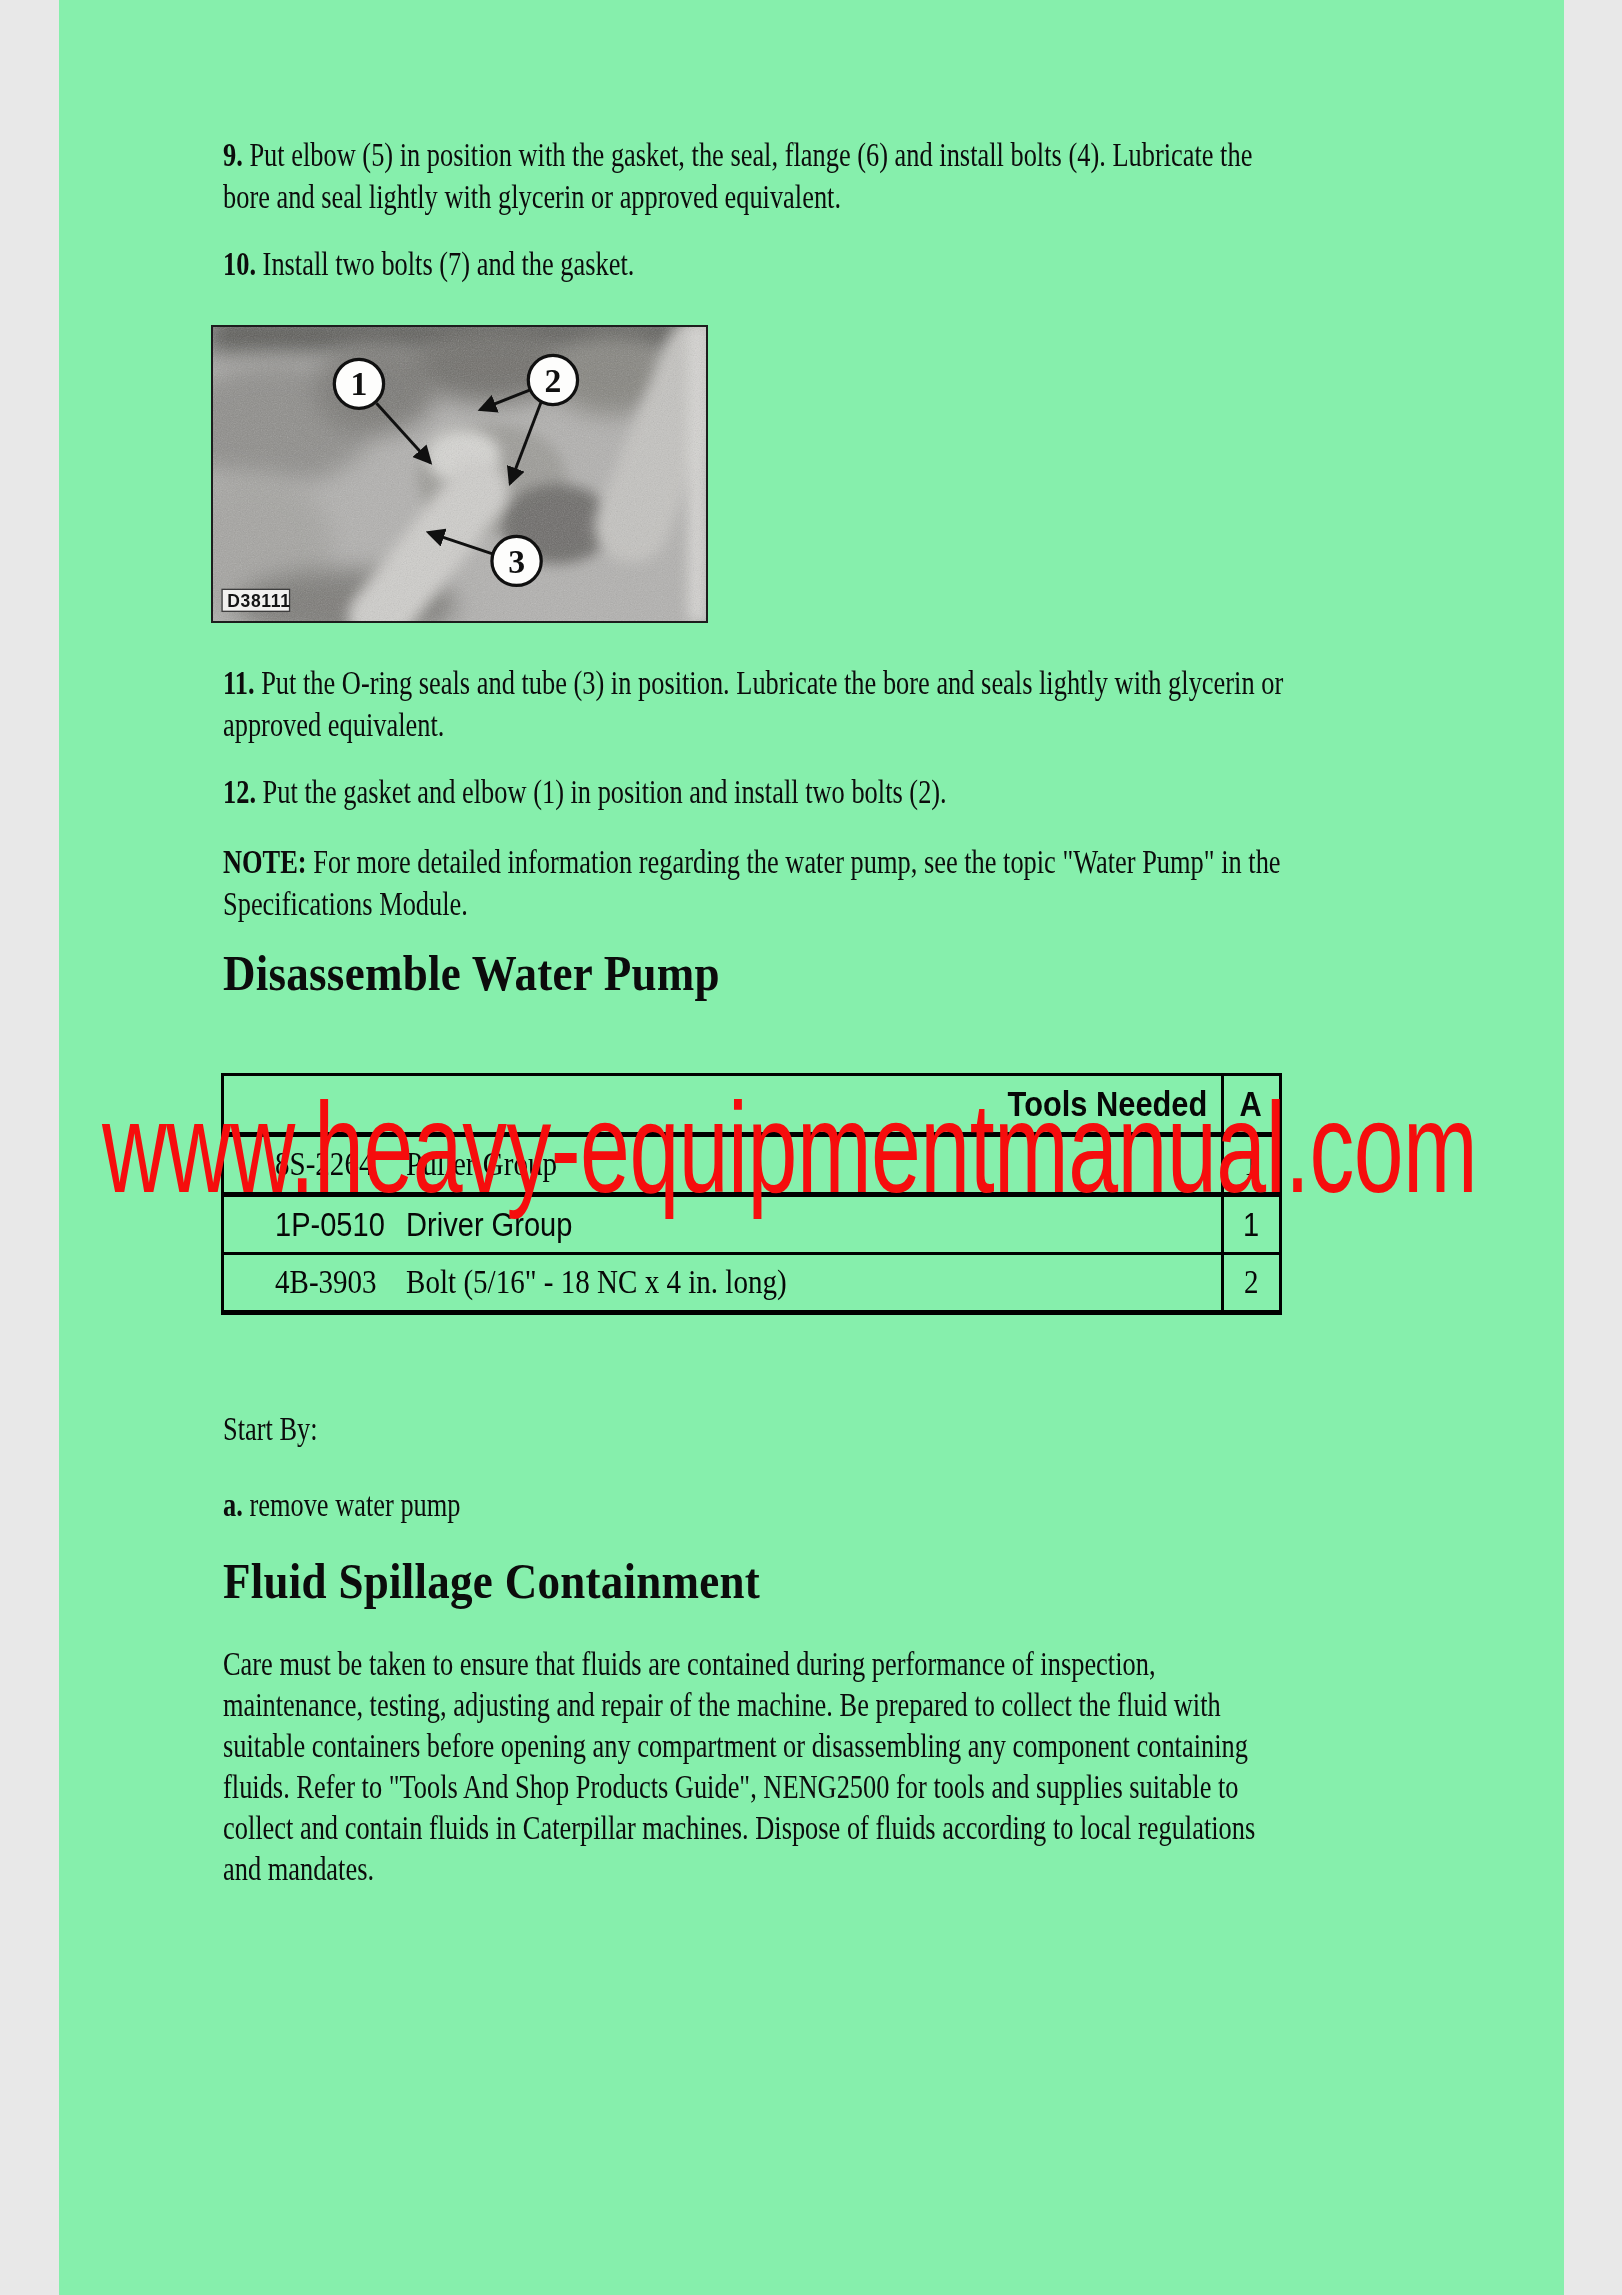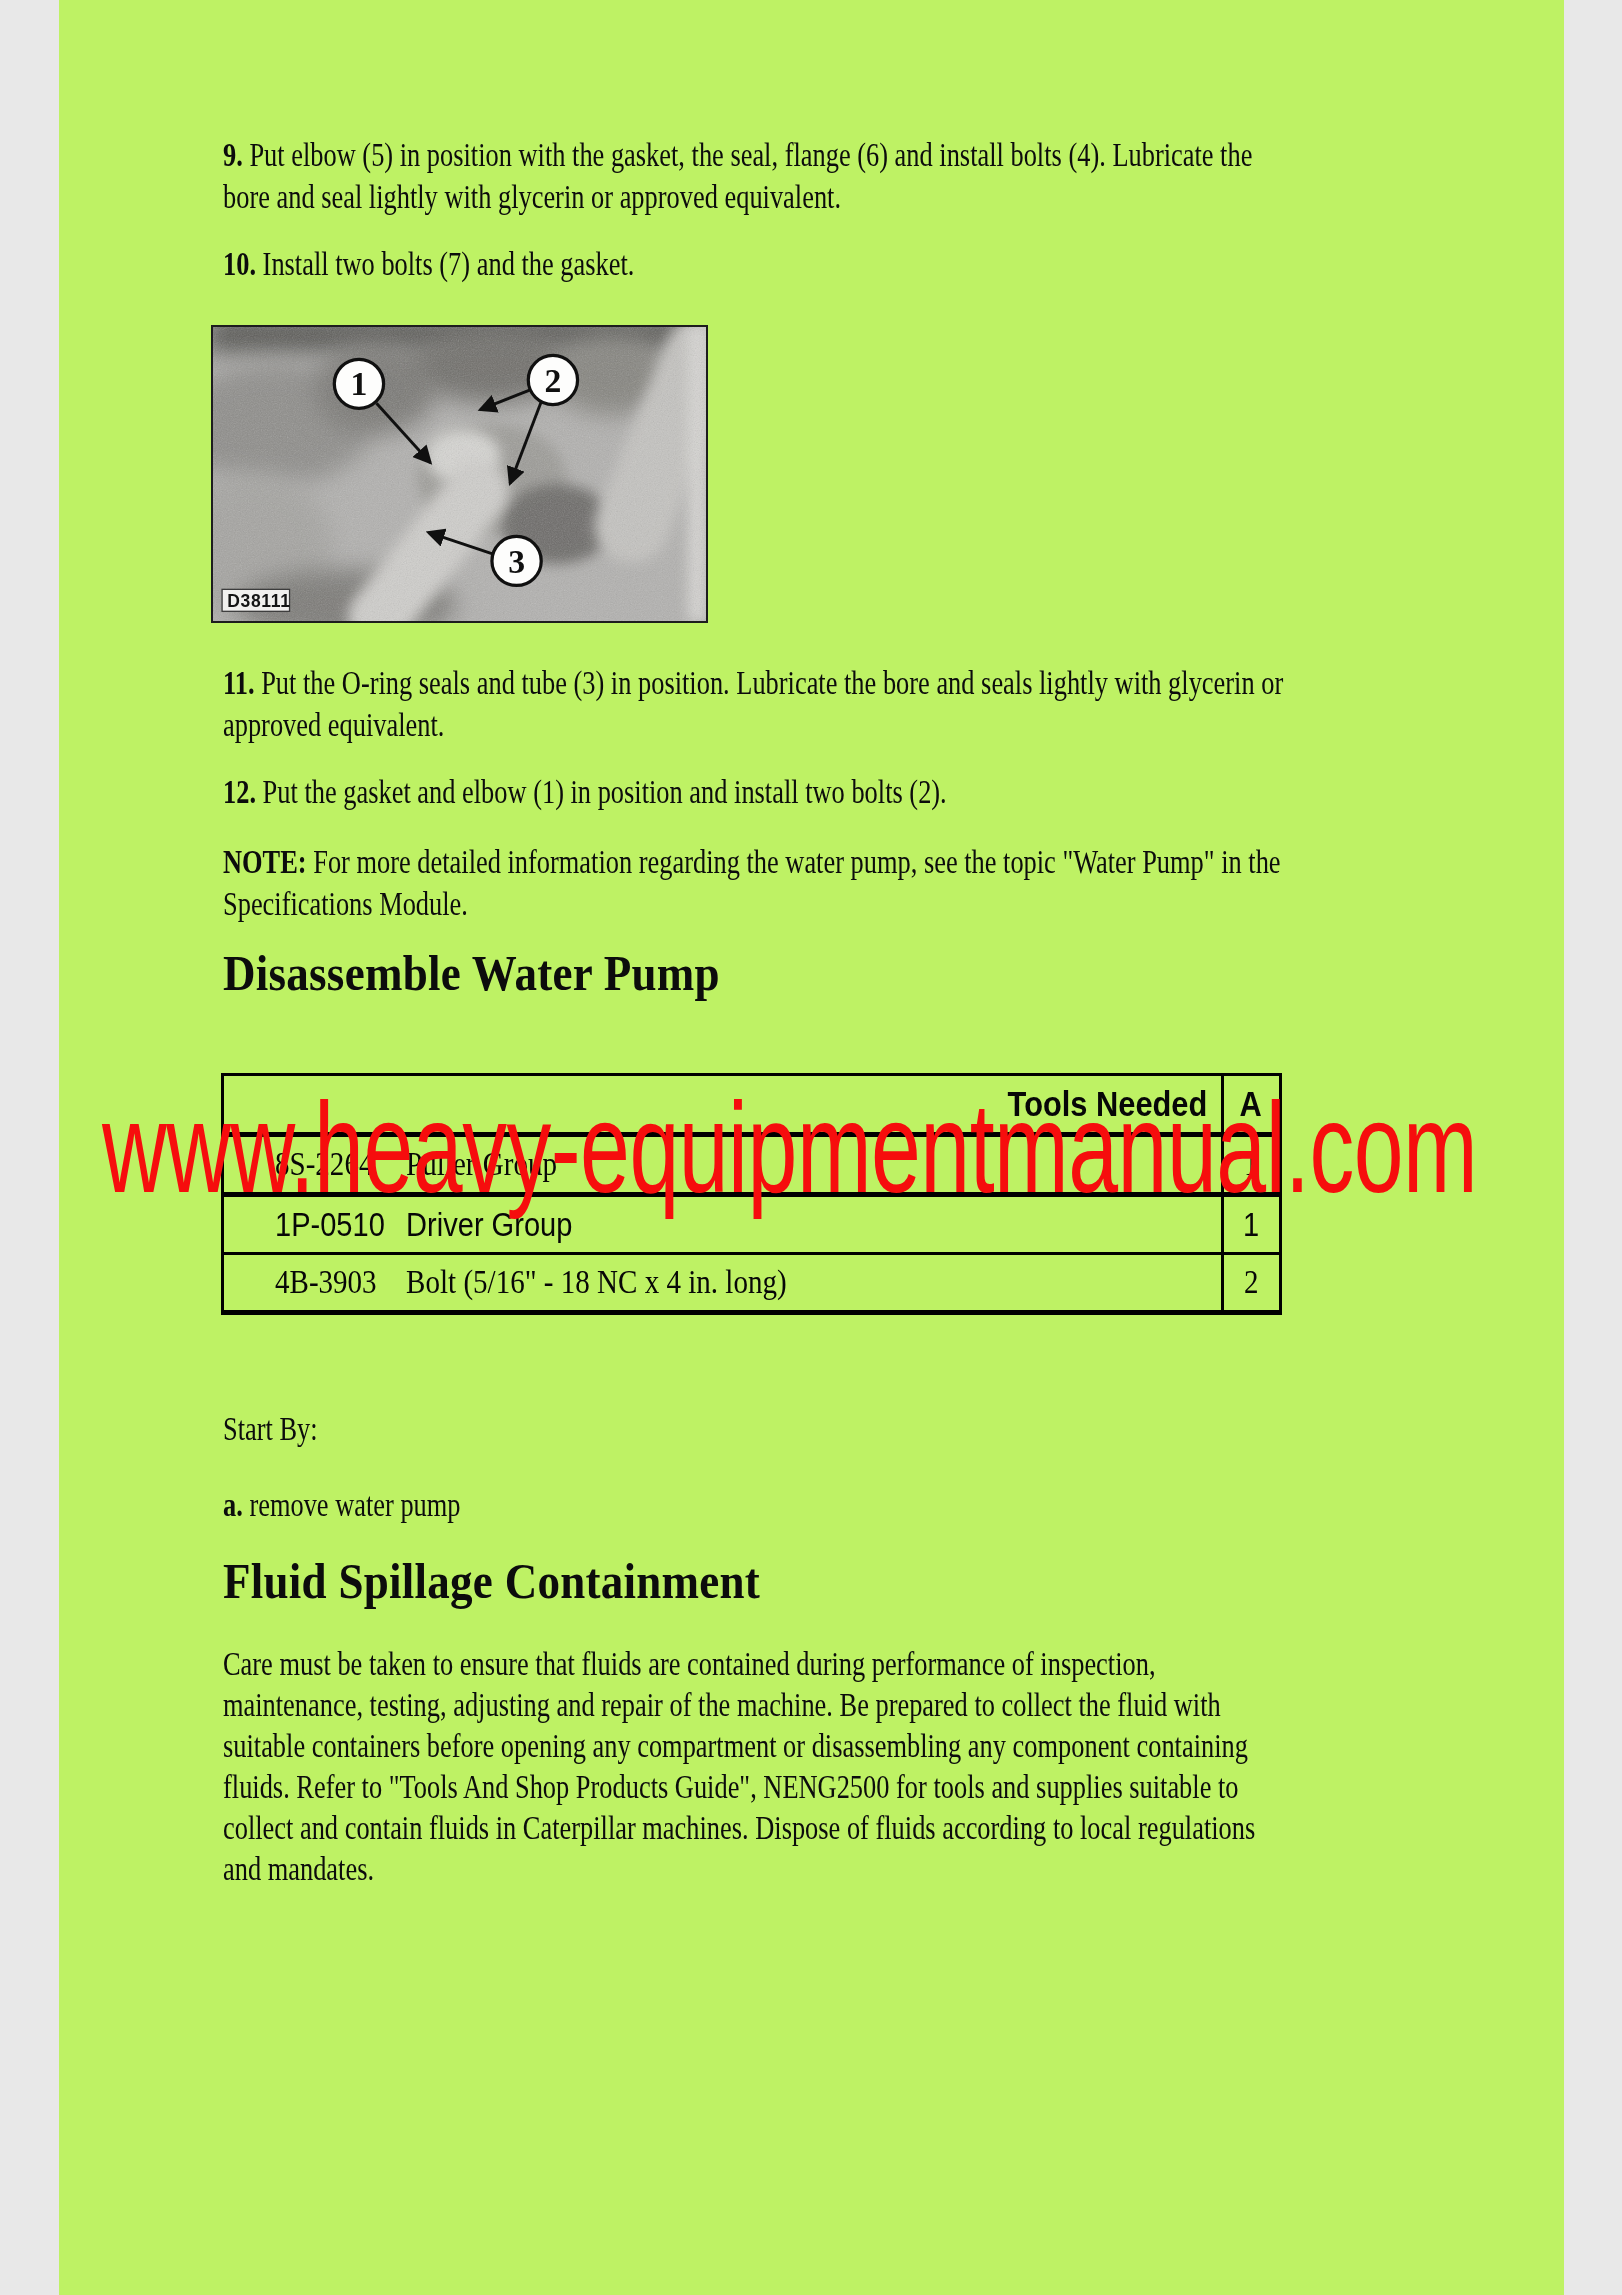--- a/index.html
+++ b/index.html
@@ -1,17 +1,17 @@
 <!DOCTYPE html>
 <html style="font-size:10.5px"><head>
 <meta charset="utf-8">
 <style>
   html,body{margin:0;padding:0;background:#e8e8e8;}
   .page{
-    position:relative; width:1505px; height:2295px; background:#bef264;
+    position:relative; width:1505px; height:2295px; background:#86efac;
     font-family:"Liberation Serif", serif; color:#0c0c0c; overflow:hidden;
     margin:0 auto;
   }
   .para{
     position:absolute; left:164px; width:1701px;
     font-size:33px; line-height:42px; white-space:pre-line;
     transform:scaleX(0.80); transform-origin:left top;
   }
   .para b{font-weight:bold;}
   .h1{

